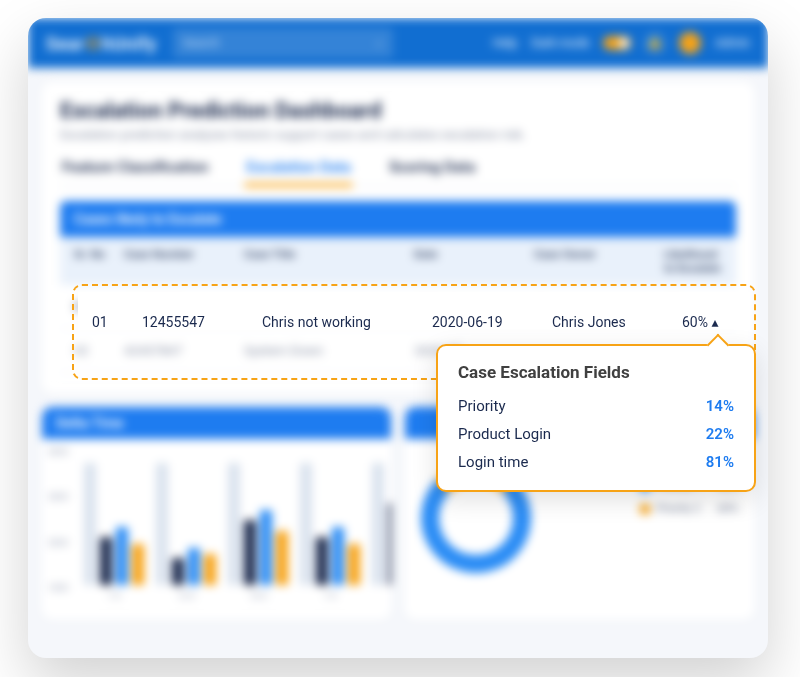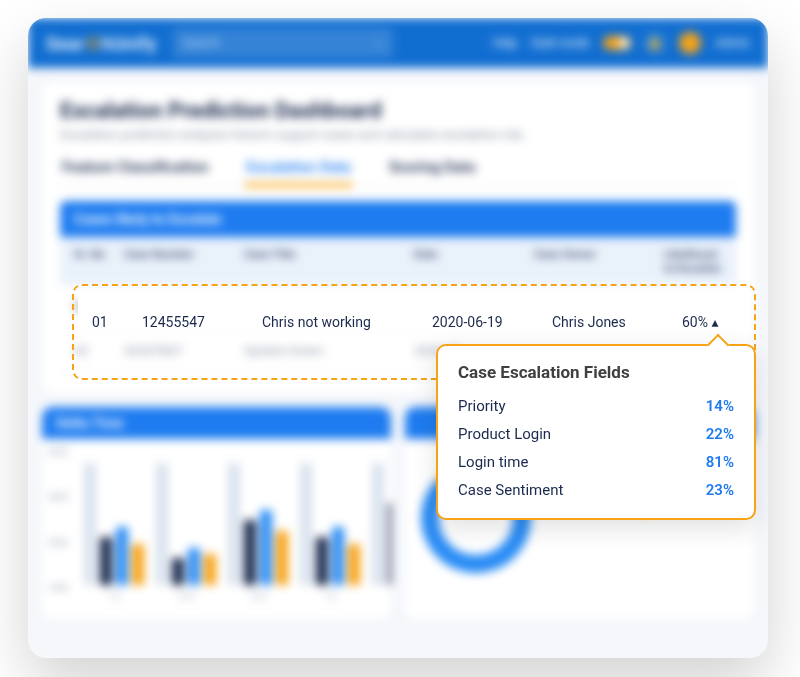--- a/index.html
+++ b/index.html
@@ -281,19 +281,15 @@
         <span class="pct">14%</span>
       </div>
     <div class="pop-row">
         <span>Product Login</span>
         <span class="pct">22%</span>
       </div>
     <div class="pop-row">
         <span>Login time</span>
         <span class="pct">81%</span>
       </div>
-    <div class="pop-row">
-        <span>Case Sentiment</span>
-        <span class="pct">23%</span>
-      </div>
   </div>
 
 </div>
 
 </body></html>

